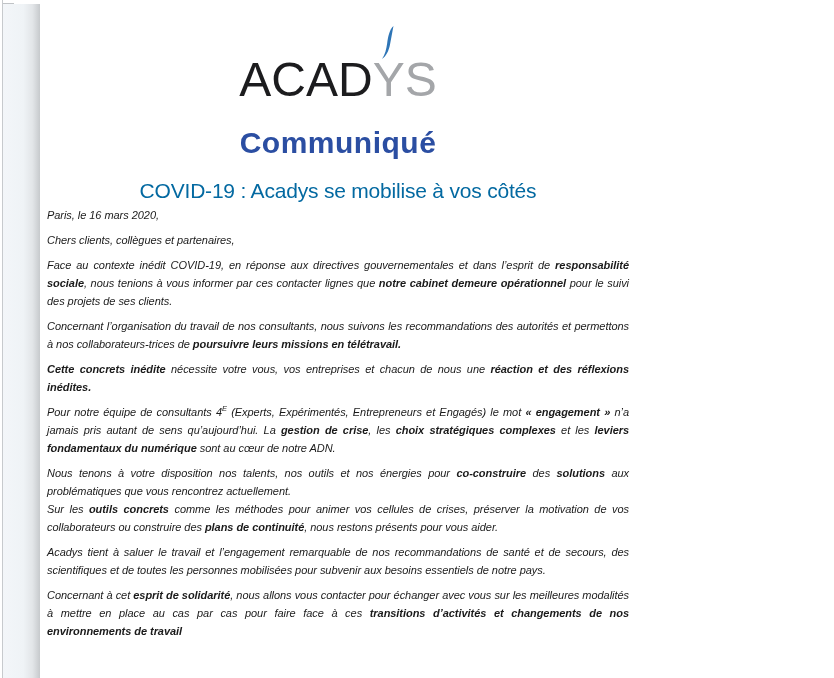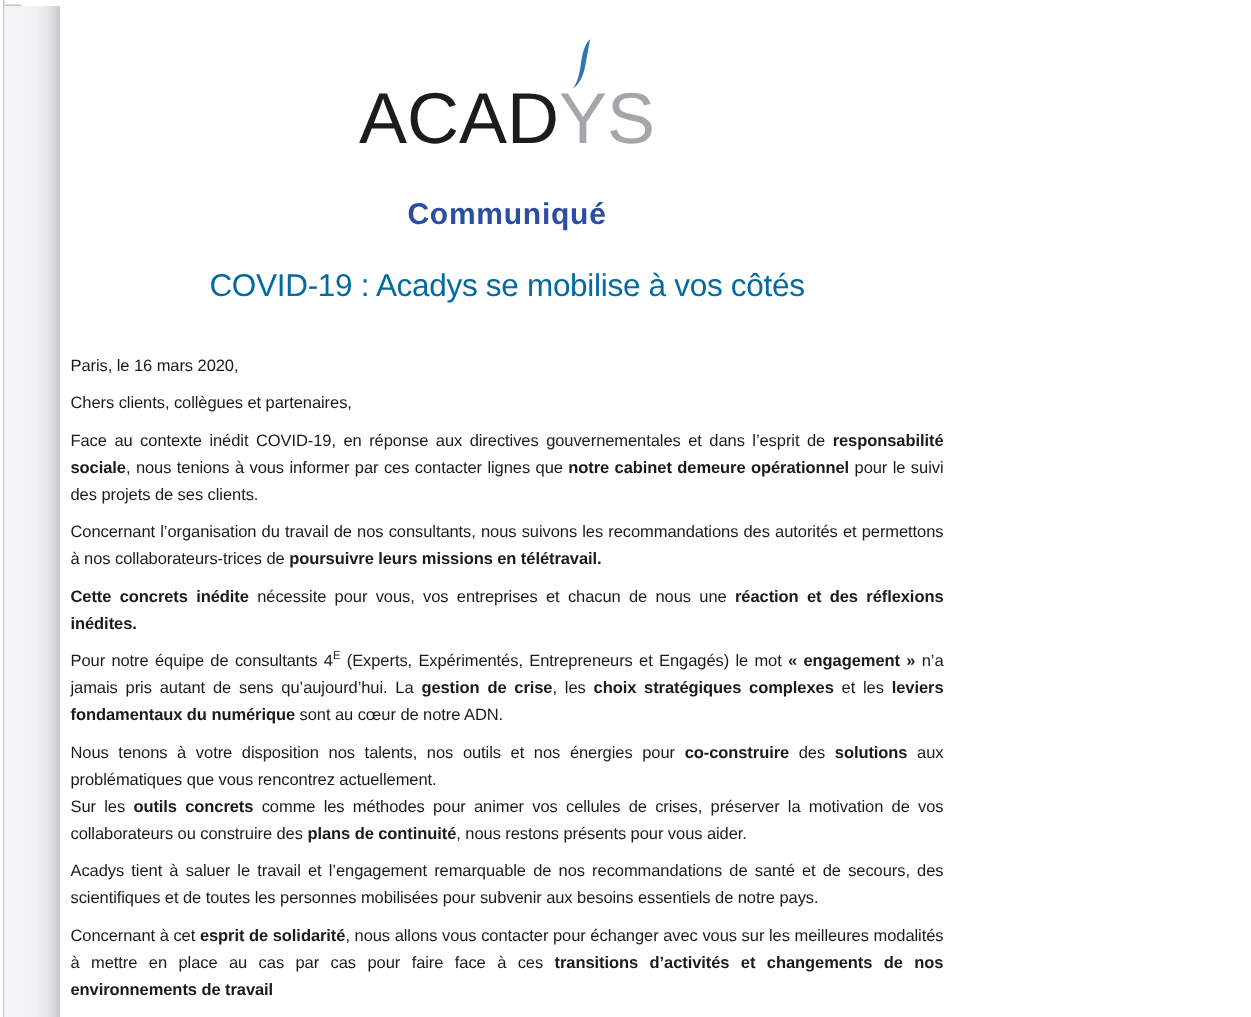--- a/index.html
+++ b/index.html
@@ -24,24 +24,24 @@
   .content{position:relative;width:582px;margin:0 auto;}
 
   
   .logo{margin-top:56px;text-align:center;font-size:48px;line-height:48px;font-weight:400;white-space:nowrap;}
   .lg-black{color:#1c1c1e;}
   .lg-gray{color:#a4a6a9;}
   .lg-y{position:relative;color:#a4a6a9;display:inline-block;}
   .accent{position:absolute;left:8px;top:-30px;width:13px;height:33px;display:block;}
   .accent svg{display:block;width:100%;height:100%;}
 
-  .communique{margin-top:26px;text-align:center;color:#2b4ea2;font-size:20px;line-height:26px;font-weight:700;letter-spacing:.5px;}
+  .communique{margin-top:26px;text-align:center;color:#2b4ea2;font-size:30px;line-height:26px;font-weight:700;letter-spacing:.5px;}
   .title{margin:20px 0 0;text-align:center;color:#0369a1;font-size:21px;line-height:30px;font-weight:400;letter-spacing:-.2px;}
 
-  .letter-body{margin-top:29px;font-size:11px;line-height:18px;letter-spacing:-.05px;}
+  .letter-body{font-size:11px;line-height:18px;letter-spacing:-.05px;font-style:italic;}
   .letter-body p{margin:0 0 7px;}
   .line{text-align:left;}
   .para{text-align:justify;}
   .para b{font-weight:700;}
   .para sup{font-size:7.5px;vertical-align:super;line-height:0;}
 </style>
 </head>
 <body>
 
 <div class="canvas">
@@ -63,21 +63,21 @@
     <div class="communique">Communiqué</div>
 
     <h1 class="title">COVID-19 : Acadys se mobilise à vos côtés</h1>
 
     <div class="letter-body">
       <p class="line">Paris, le 16 mars 2020,</p>
       <p class="line">Chers clients, collègues et partenaires,</p>
       <div id="paras">
           <p class="para"><span>Face au contexte inédit COVID-19, en réponse aux directives gouvernementales et dans l’esprit de </span><b>responsabilité sociale</b><span>, nous tenions à vous informer par ces contacter lignes que </span><b>notre cabinet demeure opérationnel</b><span> pour le suivi des projets de ses clients.</span></p>
           <p class="para"><span>Concernant l’organisation du travail de nos consultants, nous suivons les recommandations des autorités et permettons à nos collaborateurs-trices de </span><b>poursuivre leurs missions en télétravail.</b></p>
-          <p class="para"><b>Cette concrets inédite</b><span> nécessite pour vous, vos entreprises et chacun de nous une </span><b>réaction et des réflexions inédites.</b></p>
+          <p class="para"><b>Cette concrets inédite</b><span> nécessite votre vous, vos entreprises et chacun de nous une </span><b>réaction et des réflexions inédites.</b></p>
           <p class="para"><span>Pour notre équipe de consultants 4</span><sup>E</sup><span> (Experts, Expérimentés, Entrepreneurs et Engagés) le mot </span><b>« engagement »</b><span> n’a jamais pris autant de sens qu’aujourd’hui. La </span><b>gestion de crise</b><span>, les </span><b>choix stratégiques complexes</b><span> et les </span><b>leviers fondamentaux du numérique</b><span> sont au cœur de notre ADN.</span></p>
           <p class="para"><span>Nous tenons à votre disposition nos talents, nos outils et nos énergies pour </span><b>co-construire</b><span> des </span><b>solutions</b><span> aux problématiques que vous rencontrez actuellement.</span><br><span>Sur les </span><b>outils concrets</b><span> comme les méthodes pour animer vos cellules de crises, préserver la motivation de vos collaborateurs ou construire des </span><b>plans de continuité</b><span>, nous restons présents pour vous aider.</span></p>
           <p class="para"><span>Acadys tient à saluer le travail et l’engagement remarquable de nos recommandations de santé et de secours, des scientifiques et de toutes les personnes mobilisées pour subvenir aux besoins essentiels de notre pays.</span></p>
           <p class="para"><span>Concernant à cet </span><b>esprit de solidarité</b><span>, nous allons vous contacter pour échanger avec vous sur les meilleures modalités à mettre en place au cas par cas pour faire face à ces </span><b>transitions d’activités et changements de nos environnements de travail</b></p>
         </div>
     </div>
 
   </div>
 </div>
 

